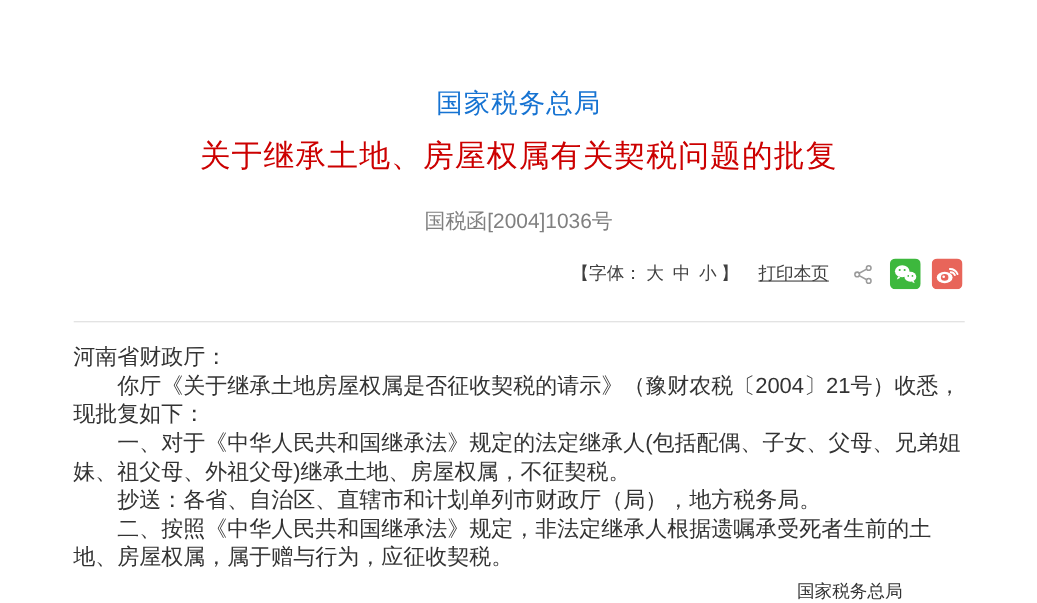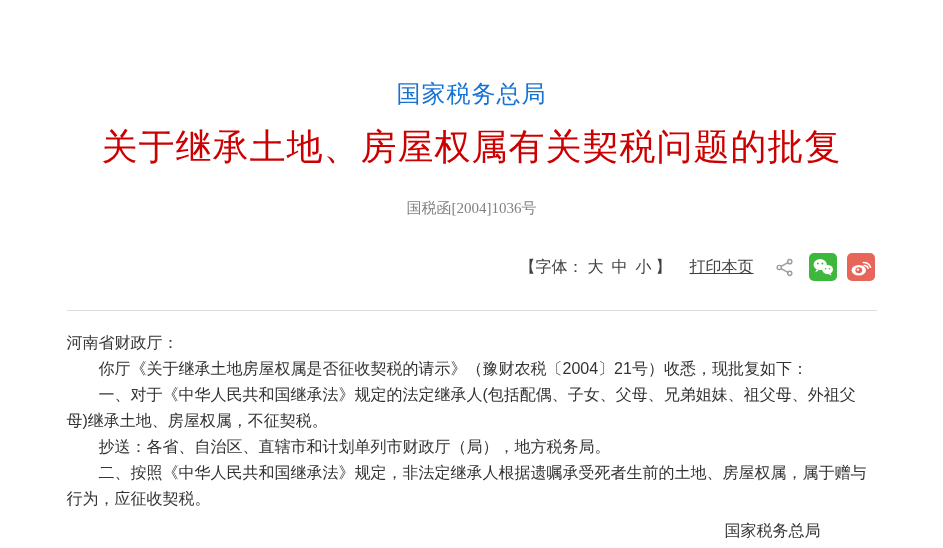--- a/index.html
+++ b/index.html
@@ -19,33 +19,32 @@
     margin-top: 78px;
     text-align: center;
     color: #1673d2;
     font-size: 24px;
     letter-spacing: 1px;
   }
   .doc-title {
     margin-top: 13px;
     text-align: center;
     color: #cc0000;
-    font-size: 36px;
+    font-size: 28px;
     letter-spacing: 1px;
   }
   .doc-number {
     margin-top: 27px;
     text-align: center;
     color: #808080;
-    font-size: 15px;
-    font-family: Liberation Serif, serif;
+    font-size: 19px;
   }
   
   .toolbar {
-    margin-top: 34px;
+    margin-top: 20px;
     display: flex;
     justify-content: flex-end;
     align-items: center;
     padding-right: 2px;
     color: #404040;
     font-size: 16px;
     height: 30px;
   }
   .font-ctrl { display: flex; align-items: center; }
   .font-size-btn {
@@ -68,21 +67,21 @@
   
   .divider {
     margin-top: 28px;
     border-top: 1px solid #dcdcdc;
     height: 0;
   }
   
   .doc-body {
     margin-top: 19px;
     color: #333333;
-    font-size: 16px;
+    font-size: 20px;
   }
   .doc-body p {
     margin: 0;
     line-height: 26px;
   }
   .doc-body p.indent { text-indent: 2em; }
   
   .signature { margin-top: 6px; color: #333333; font-size: 16px; }
   .sig-agency {
     text-align: right;

